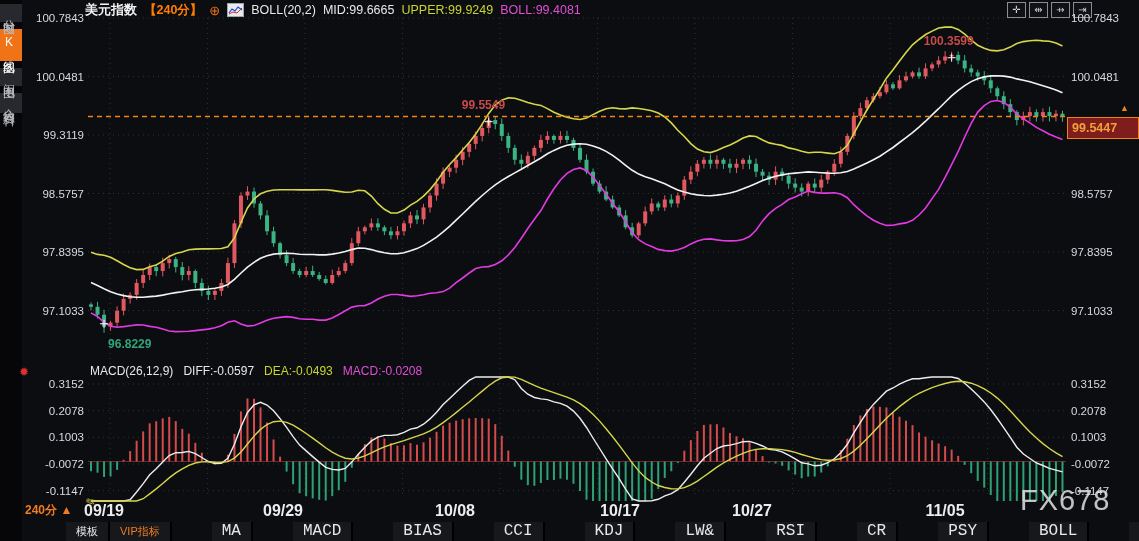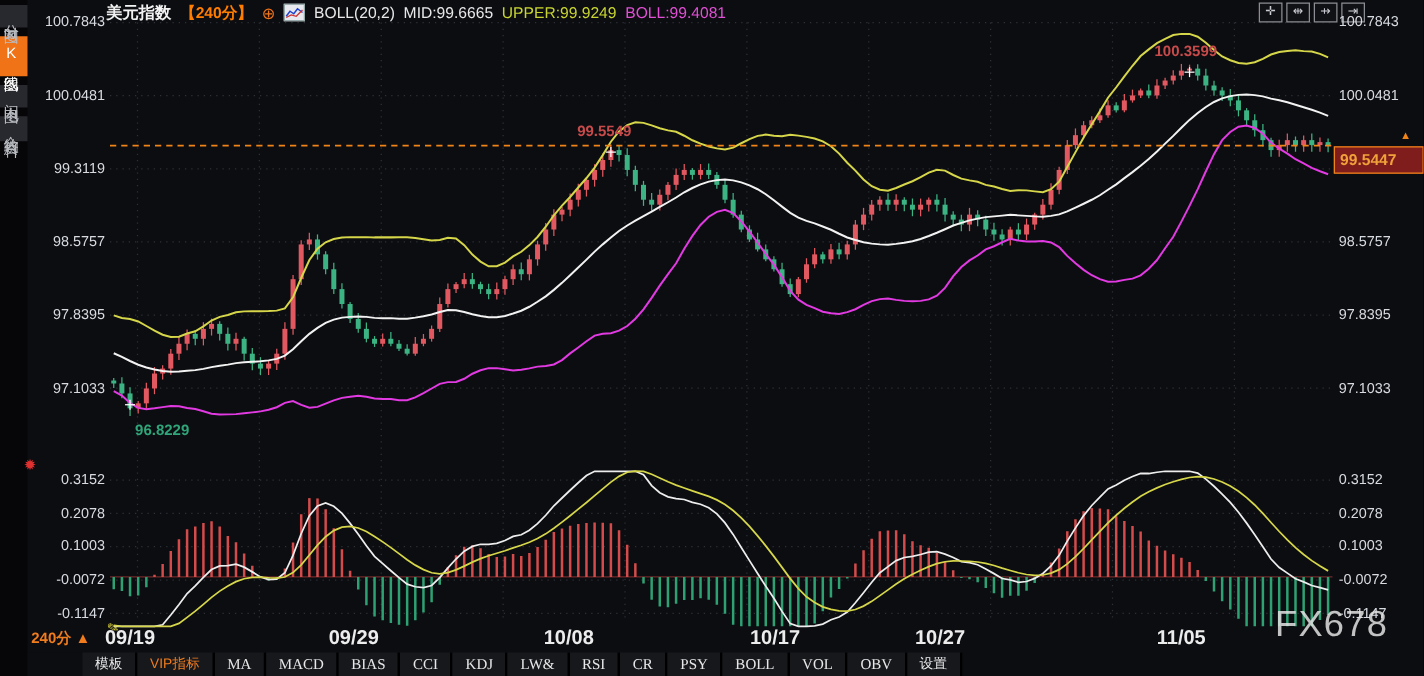--- a/index.html
+++ b/index.html
@@ -48,21 +48,21 @@
   .macd-hdr .m{color:#e04fd4;}
   
   .xaxis{position:absolute;left:0;top:499px;width:950px;height:22px;}
   .period-lab{position:absolute;left:25px;top:3px;color:#f07c1e;font-weight:bold;font-size:12px;}
   .xdate{position:absolute;top:3px;transform:translateX(-50%);color:#ececec;font-weight:bold;font-size:16px;}
   .pencil{position:absolute;left:86px;top:-3px;color:#d8cf3a;font-size:11px;transform:rotate(-15deg);}
   
   .btoolbar{position:absolute;left:22px;top:522px;height:19px;display:flex;background:#0c0d10;}
   .bt{height:19px;line-height:19px;padding:0 10px;background:#17181c;border-right:2px solid #000;
       color:#e8e8e8;font-size:11px;cursor:pointer;white-space:nowrap;}
-  .bt.mono{font-family:Liberation Serif, serif;font-size:12px;}
+  .bt.mono{font-family:Liberation Mono, monospace;font-size:16px;margin-left:40px;}
   .bt.active{background:#701a75;color:#fff;font-weight:bold;margin-top:40px;}
   .bt.vip{color:#f07c1e;}
   
   .alarm{position:absolute;left:19px;top:365px;color:#e03131;font-size:12px;}
   .watermark{position:absolute;left:1020px;top:484px;font-size:29px;color:#e2e2e2;opacity:.85;
              letter-spacing:1px;font-weight:400;}
   svg.chart{position:absolute;left:0;top:0;}
 </style>
 </head>
 <body>
@@ -602,20 +602,26 @@
       <div class="ylab r" style="top: 304.5px;">97.1033</div>
     </div>
 
   <span class="price-marker">▲</span>
   <div class="price-box">99.5447</div>
 
   <div class="ann red" id="ann-high" style="left: 923.64px; top: 33.7237px;">100.3599</div>
   <div class="ann red" id="ann-mid" style="left: 461.72px; top: 97.6907px;">99.5549</div>
   <div class="ann green" id="ann-low" style="left: 108.04px; top: 336.781px;">96.8229</div>
 
+  <div class="macd-hdr">
+    <span class="w">MACD(26,12,9)</span>
+    <span class="w">DIFF:-0.0597</span>
+    <span class="y">DEA:-0.0493</span>
+    <span class="m">MACD:-0.0208</span>
+  </div>
 
   <div id="macd-labels">
       <div class="mlab l" style="top: 378px;">0.3152</div>
       <div class="mlab r" style="top: 378px;">0.3152</div>
       <div class="mlab l" style="top: 404.7px;">0.2078</div>
       <div class="mlab r" style="top: 404.7px;">0.2078</div>
       <div class="mlab l" style="top: 431.3px;">0.1003</div>
       <div class="mlab r" style="top: 431.3px;">0.1003</div>
       <div class="mlab l" style="top: 458px;">-0.0072</div>
       <div class="mlab r" style="top: 458px;">-0.0072</div>

